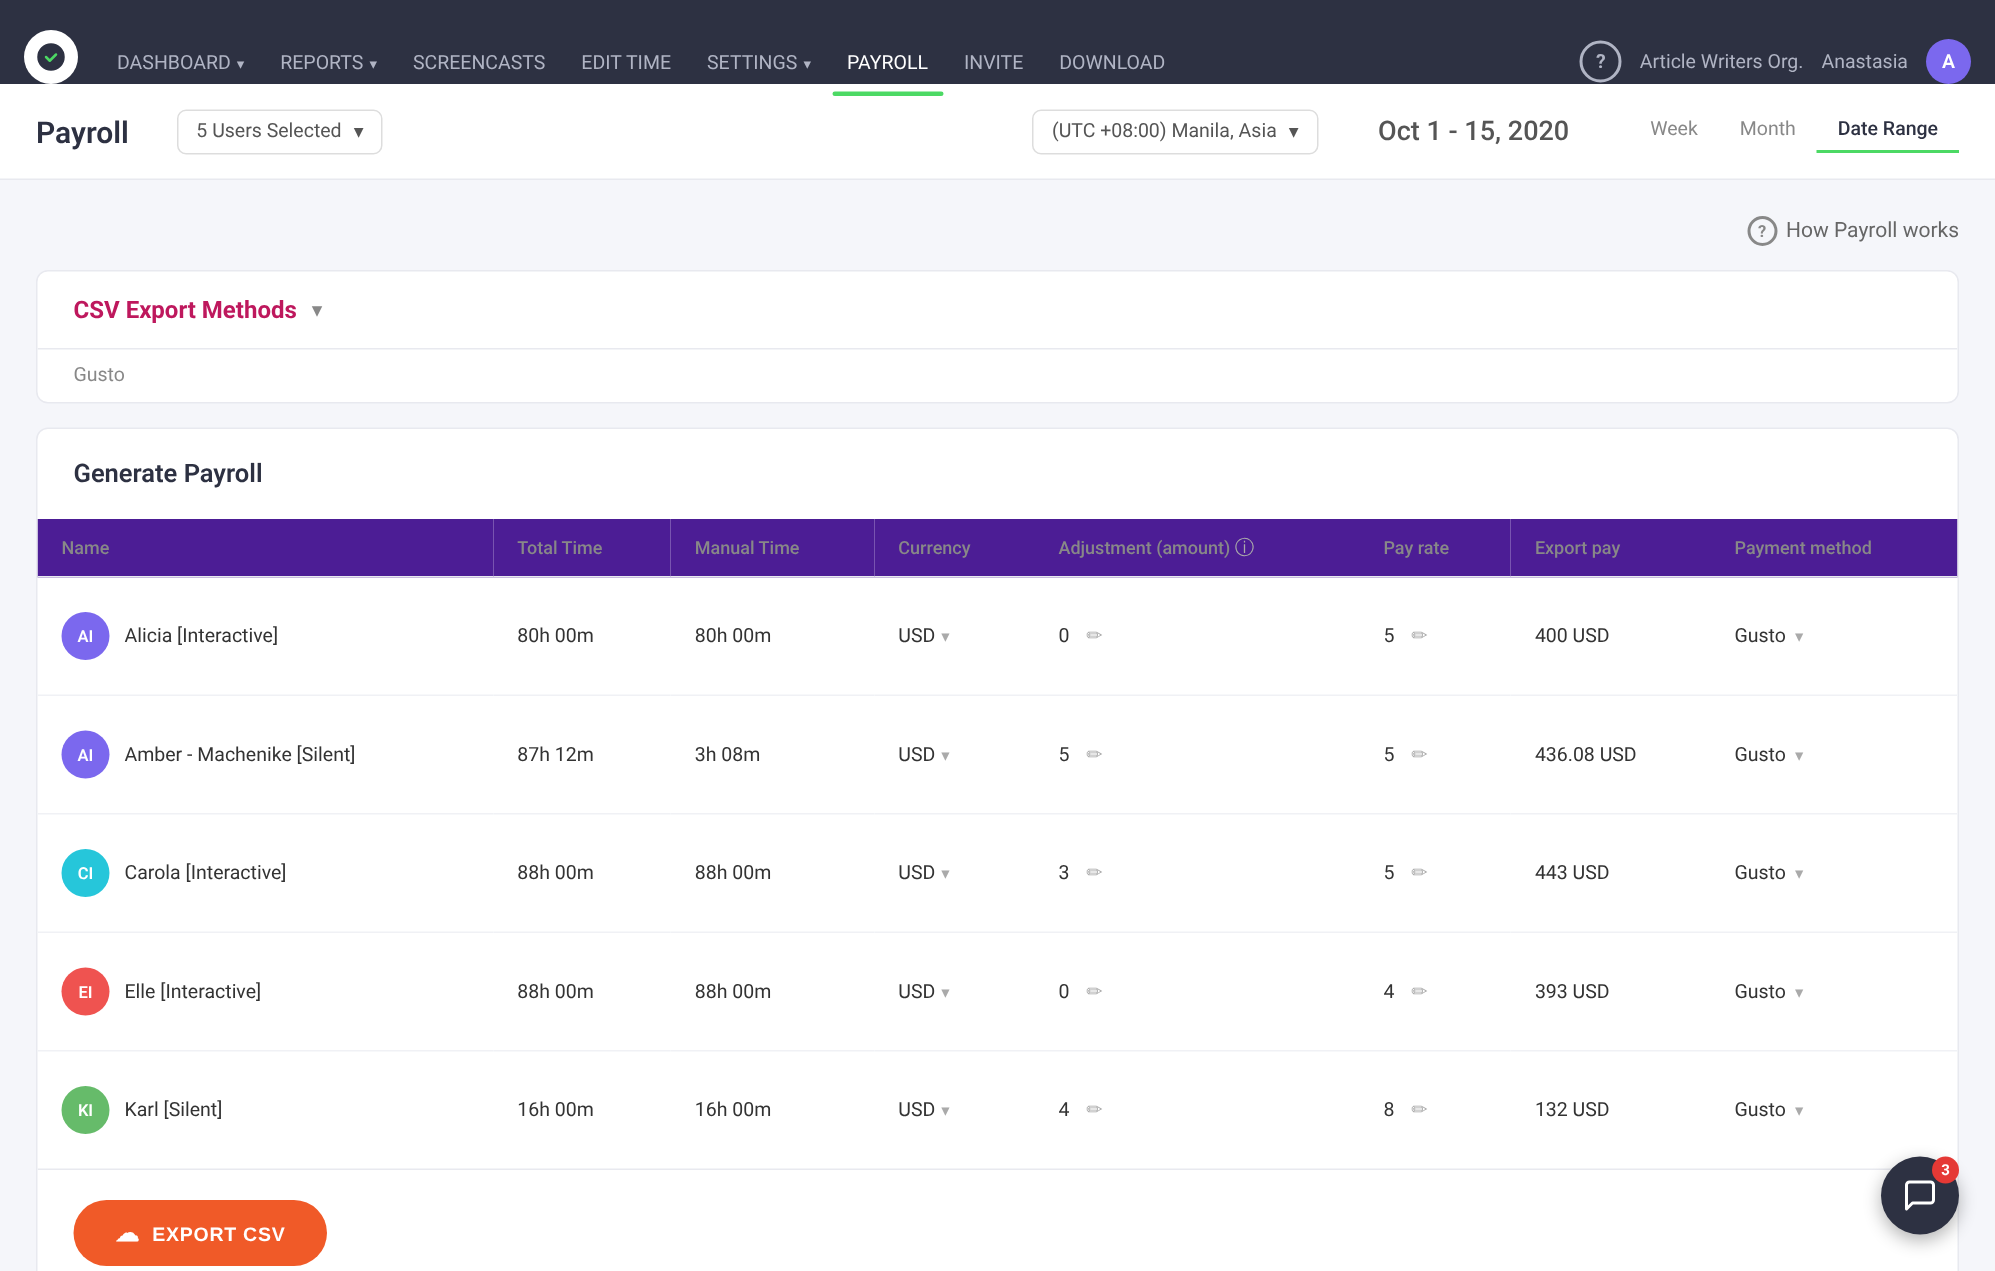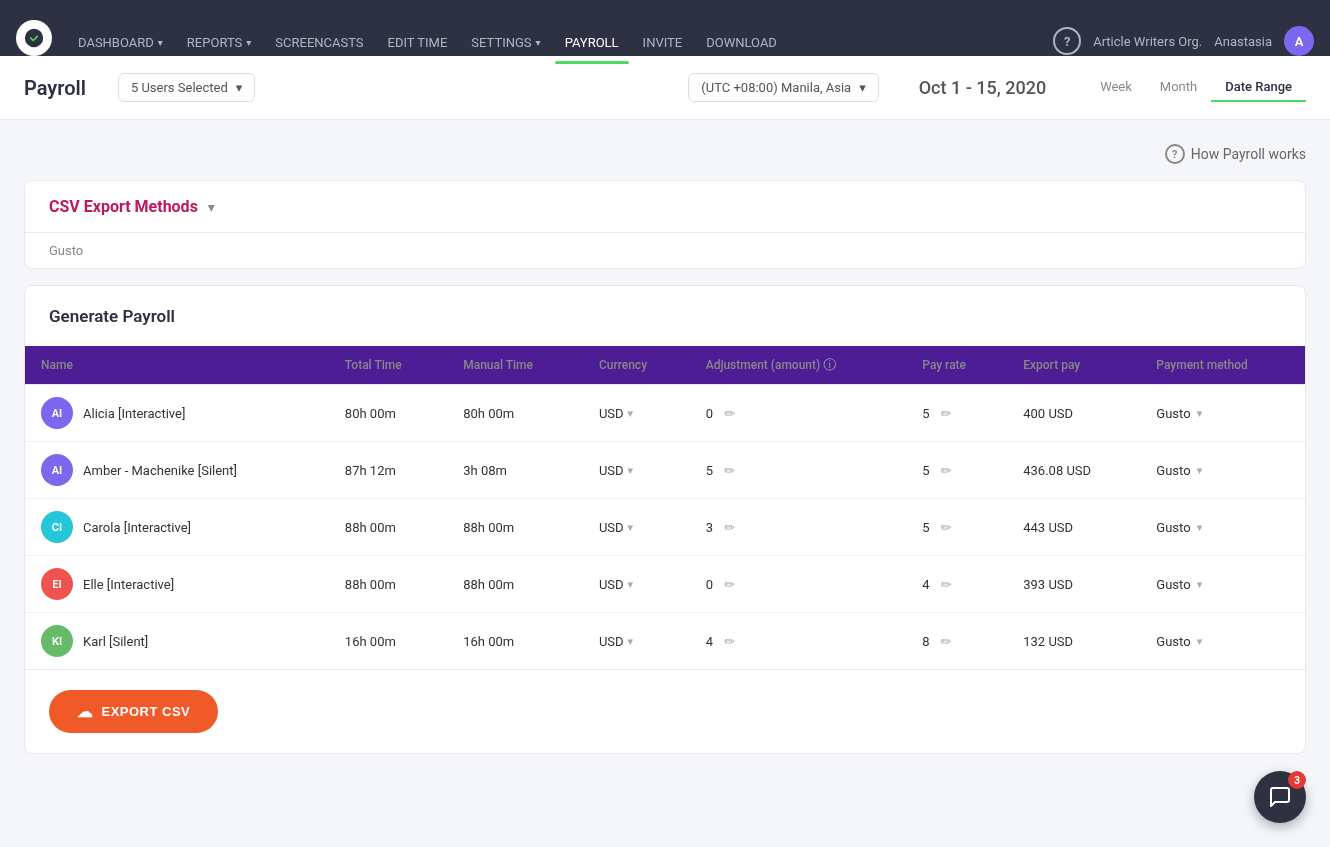--- a/index.html
+++ b/index.html
@@ -173,21 +173,21 @@
     .payroll-table th {
       text-align: left;
       padding: 10px 16px;
       font-size: 12px;
       font-weight: 500;
       color: #888;
       border-bottom: 1px solid #e8e9ef;
       background: #4c1d95;
     }
     .payroll-table td {
-      padding: 12px 16px;
+      padding: 23px 16px;
       border-bottom: 1px solid #f0f1f5;
       font-size: 13px;
       color: #333;
     }
     .payroll-table tr:last-child td { border-bottom: none; }
 
     .user-cell { display: flex; align-items: center; gap: 10px; }
     .avatar-circle {
       width: 32px; height: 32px;
       border-radius: 50%;

